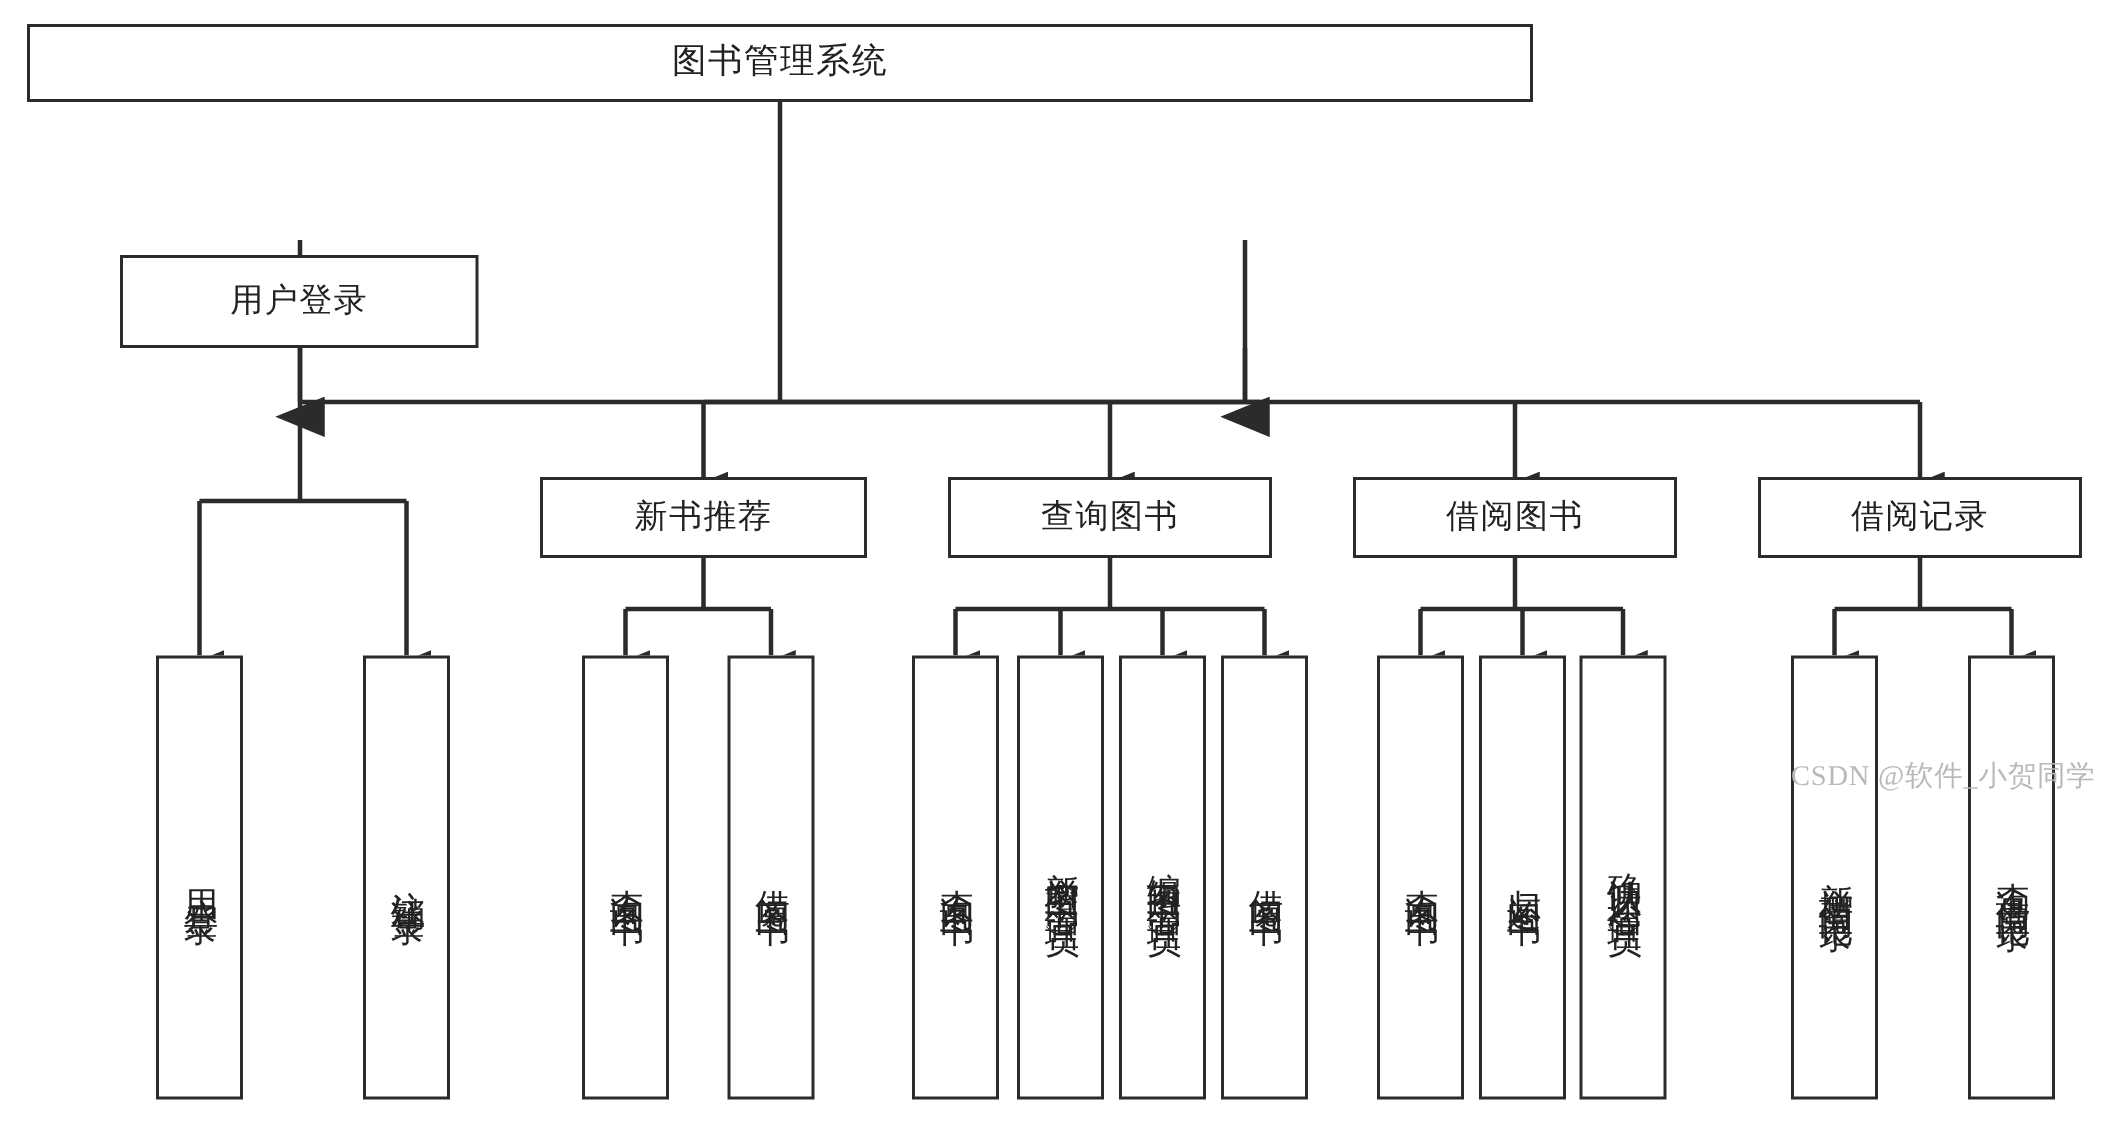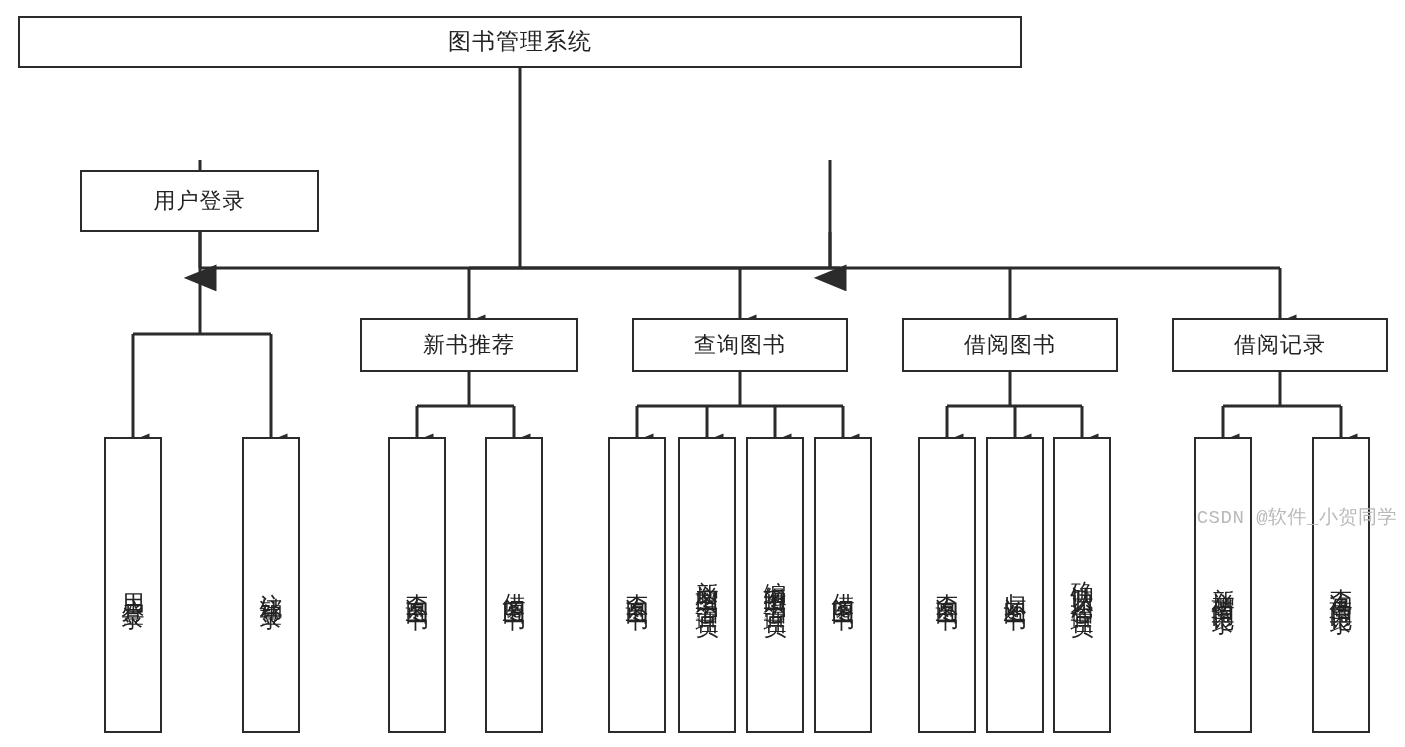--- a/index.html
+++ b/index.html
@@ -38,21 +38,21 @@
     max-height:270px;
   }
   .watermark{
     position:absolute;
     right:8px;
     bottom:6px;
     font-size:19px;
     color:#b9b9b9;
     letter-spacing:0.5px;
     white-space:nowrap;
-    font-family:Liberation Mono, monospace;
+    font-family:Liberation Serif, serif;
   }
   svg.links{position:absolute;left:0;top:0;width:1405px;height:747px;pointer-events:none;}
 </style>
 </head>
 <body>
 
 <div id="diagram">
 
   <svg class="links" viewBox="0 0 1405 747">
     <defs>

